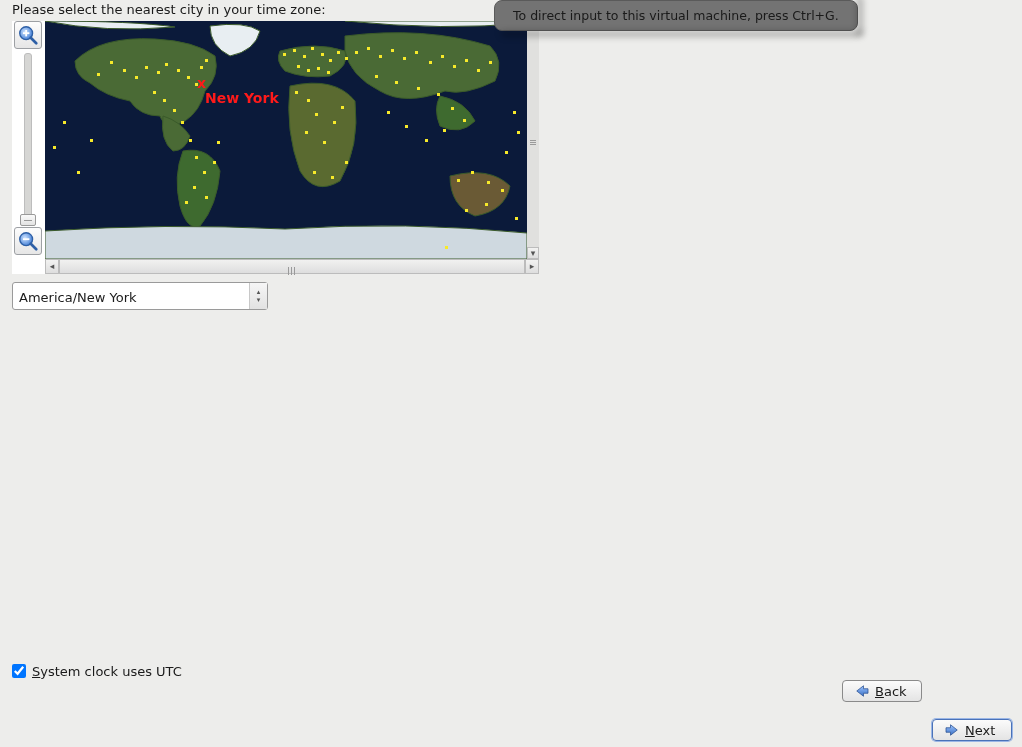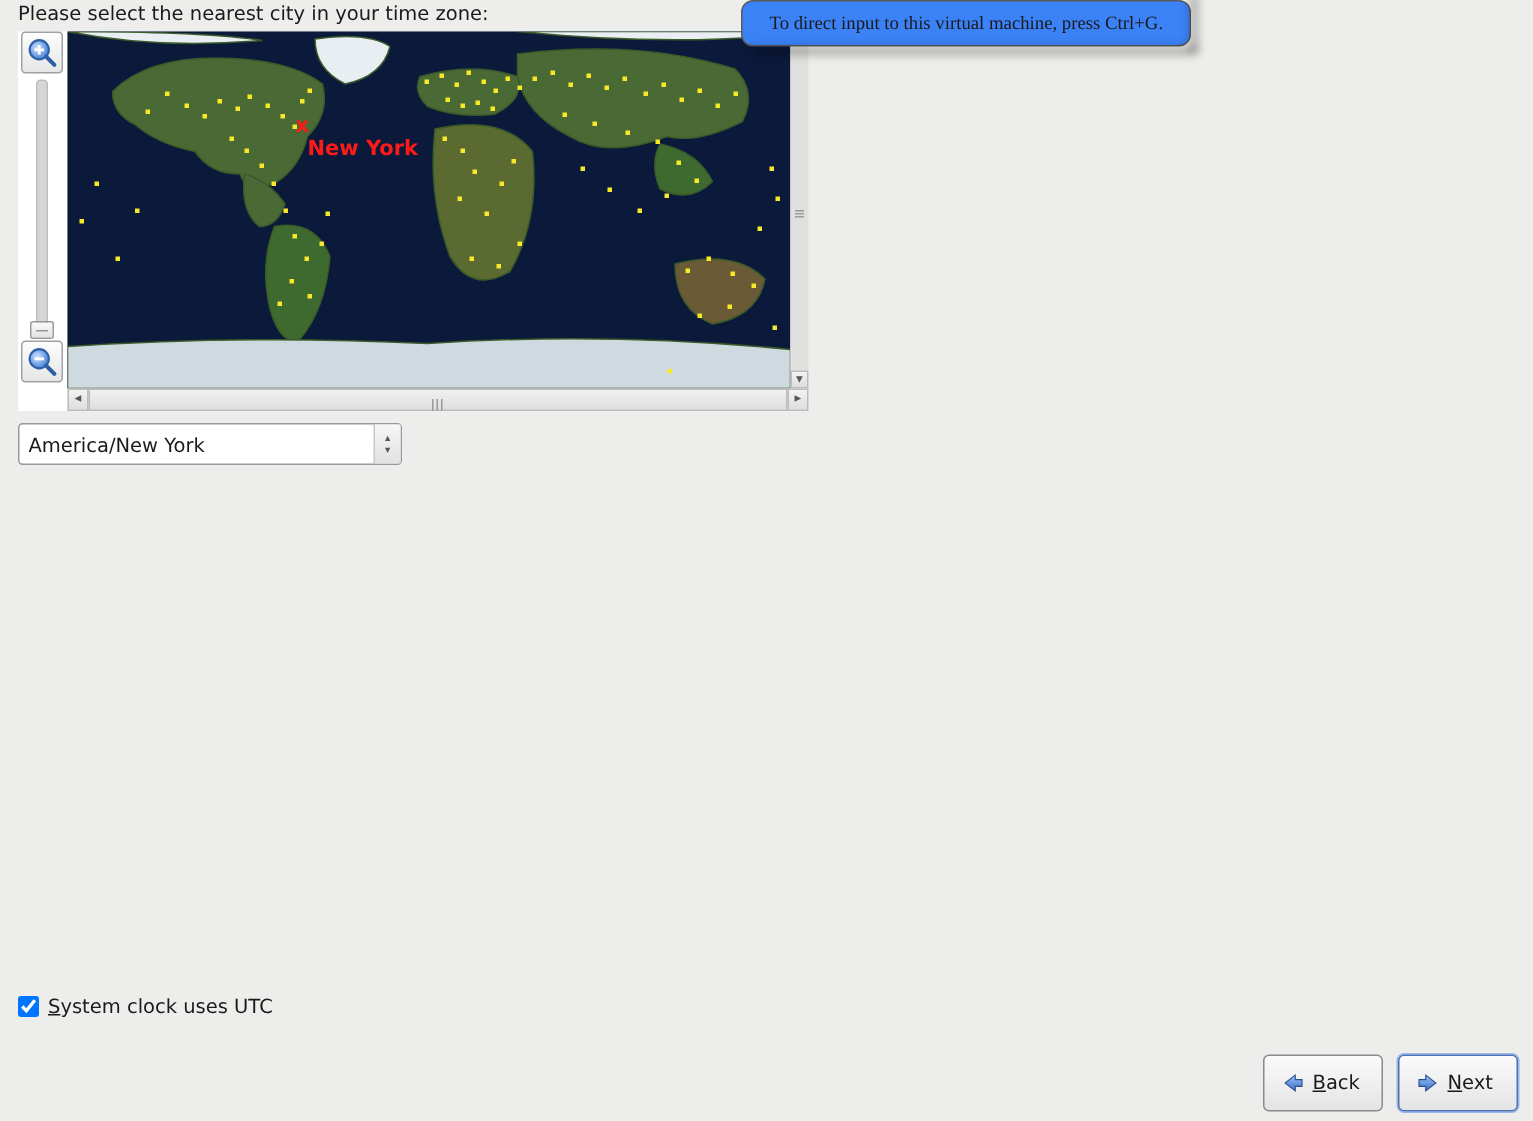--- a/index.html
+++ b/index.html
@@ -148,50 +148,50 @@
   }
   .utc-row input{ width:14px;height:14px;margin:0;}
   .utc-row label .ul{text-decoration:underline;}
   
   .nav {
     position:absolute;
     right:10px; bottom:6px;
     display:flex; gap:10px;
   }
   .nav-btn{
-    height:38px;
+    height:22px;
     min-width:80px;
     padding:0 10px;
     border:1px solid #8a8a8a;
     border-radius:4px;
     background:linear-gradient(#fbfbfb,#e4e4e4);
     display:flex;align-items:center;gap:4px;
     cursor:pointer;
   }
   .nav-btn.next{
     border:1px solid #4a72b8;
     box-shadow:0 0 0 1px #9ab6e6;
+    margin-top:39px;
   }
   .nav-btn .ul{text-decoration:underline;}
   .nav-btn svg{width:18px;height:18px;}
   
   .tooltip{
     position:absolute;
     left:494px; top:0;
     z-index:50;
   }
   .tooltip .box{
     position:relative;
-    background:#3b82f6;
+    background:#737373;
     border:1px solid #5a5a5a;
     border-radius:8px;
     padding:7px 18px;
     font-size:12.5px;
     white-space:nowrap;
-    font-family:Liberation Serif, serif;
   }
   .tooltip .box::after{
     content:"";
     position:absolute;
     right:-6px;top:-6px;bottom:-6px;width:6px;
     background:rgba(0,0,0,.25);
     filter:blur(3px);
     border-radius:0 8px 8px 0;
   }
   .tooltip .shadow-b{

